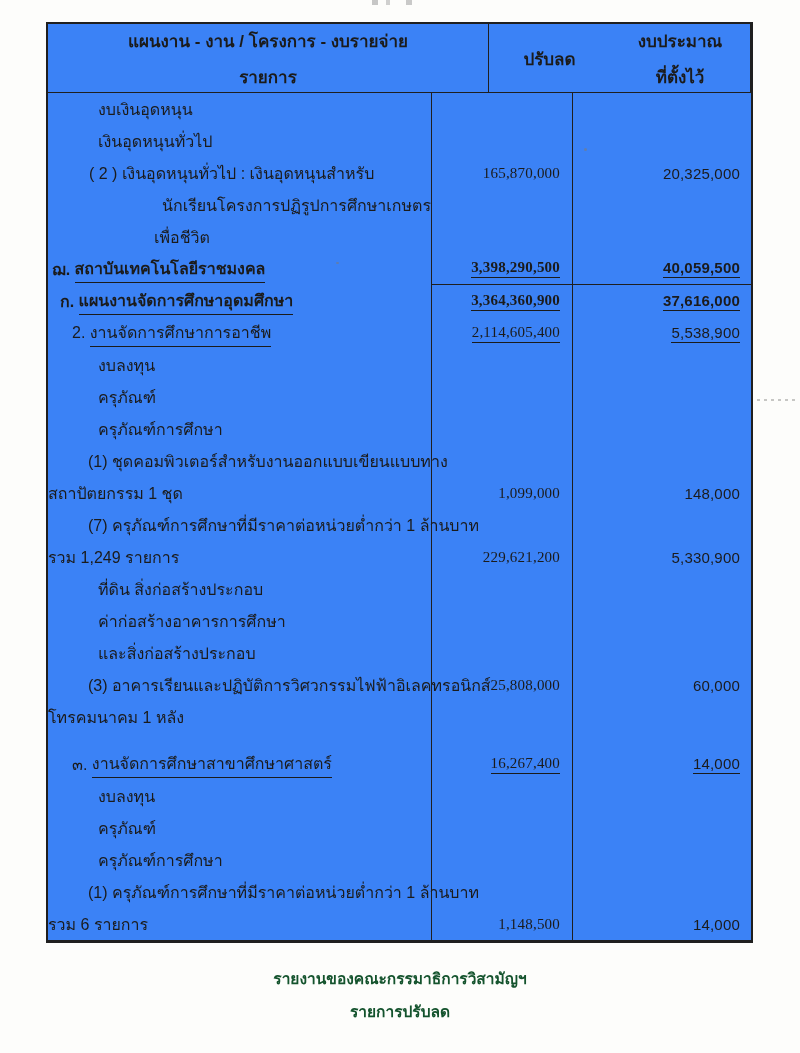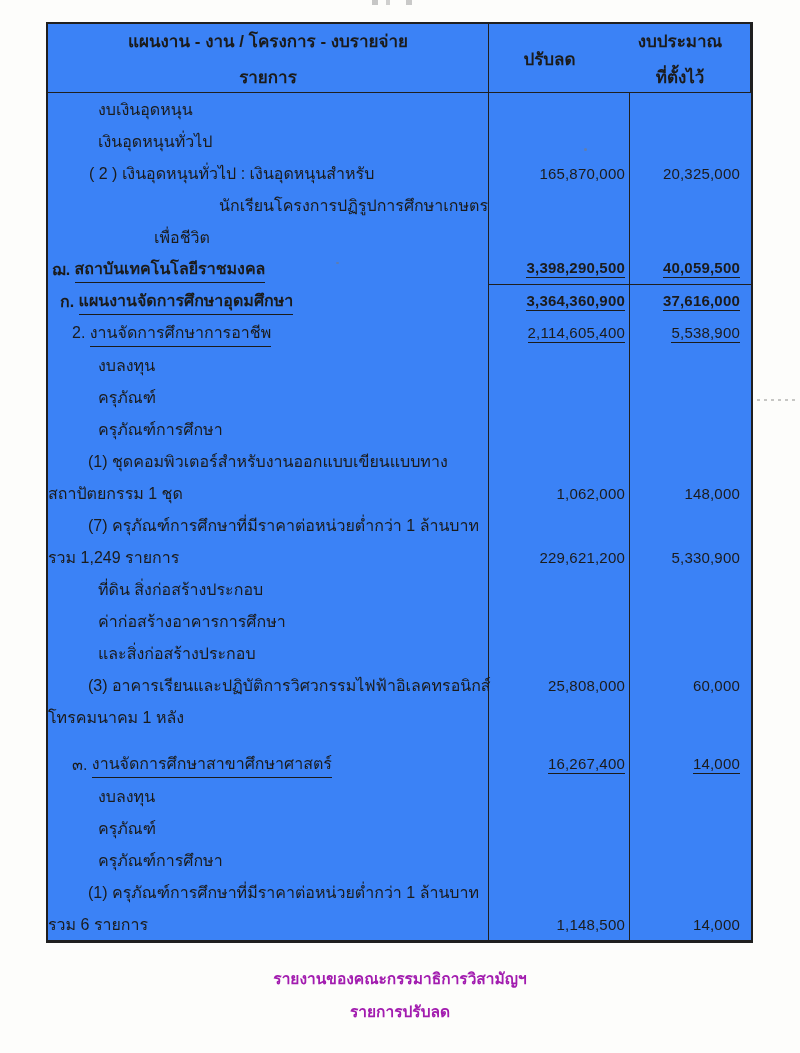--- a/index.html
+++ b/index.html
@@ -31,42 +31,42 @@
     gap:9px;height:68px;box-sizing:border-box;
   }
   .c1w{width:441px;}
   .c2w{width:141px;}
   .c3w{flex:1;}
   .vline{border-right:1.5px solid #1f1f1f;}
   .tbody{font-size:16px;}
   .trow{display:flex;height:32px;box-sizing:border-box;}
   .trow.spacer{height:15px;}
   .trow .c{box-sizing:border-box;display:flex;align-items:center;overflow:visible;white-space:nowrap;}
-  .trow .c1{width:441px;border-right:1.5px solid #1f1f1f;}
-  .trow .c2{width:141px;border-right:1.5px solid #1f1f1f;justify-content:flex-end;padding-right:4px;}
+  .trow .c1{width:384px;border-right:1.5px solid #1f1f1f;}
+  .trow .c2{width:141px;border-right:1.5px solid #1f1f1f;justify-content:flex-end;padding-right:12px;font-family:Liberation Serif, serif;}
   .trow .c3{flex:1;justify-content:flex-end;padding-right:11px;}
   .trow .num{font-size:15px;letter-spacing:.2px;}
   .bold{font-weight:700;}
   .u{border-bottom:1.2px solid #1b1b1b;padding-bottom:1px;}
   .rule{border-bottom:1.5px solid #1f1f1f;}
   
   .ind-l0{padding-left:4px;}
   .ind-l0b{padding-left:12px;}
   .ind-l1{padding-left:24px;}
   .ind-l2{padding-left:50px;}
   .ind-l2b{padding-left:40px;}
   .ind-l3{padding-left:41px;}
   .ind-l3b{}
   .ind-l4{padding-left:88px;justify-content:flex-end;}
   .ind-l4b{padding-left:106px;}
   
   .page-footer{
     position:absolute;left:0;top:962px;width:100%;
     text-align:center;font-weight:700;font-size:15.5px;
-    line-height:33px;color:#a21caf;
+    line-height:33px;color:#14532d;
   }
   
   .artifact-top{
     position:absolute;left:372px;top:0;width:52px;height:5px;
     background:
       linear-gradient(90deg,#9a9a9a 0 6px,transparent 6px 14px,#ababab 14px 18px,transparent 18px 34px,#9f9f9f 34px 40px,transparent 40px);
     opacity:.55;
   }
   .speck{position:absolute;background:#7c7c7c;border-radius:50%;opacity:.6;}
   .dotline{
@@ -198,21 +198,21 @@
             <span class="">(1) ชุดคอมพิวเตอร์สำหรับงานออกแบบเขียนแบบทาง</span>
           </div>
           <div class="c c2"></div>
           <div class="c c3"></div>
         </div>
         <div class="trow">
           <div class="c c1 ind-l3b">
             <span class="">สถาปัตยกรรม 1 ชุด</span>
           </div>
           <div class="c c2">
-            <span class="num">1,062,000</span>
+            <span class="num">1,099,000</span>
           </div>
           <div class="c c3">
             <span class="num">148,000</span>
           </div>
         </div>
         <div class="trow">
           <div class="c c1 ind-l2b">
             <span class="">(7) ครุภัณฑ์การศึกษาที่มีราคาต่อหน่วยต่ำกว่า 1 ล้านบาท</span>
           </div>
           <div class="c c2"></div>

